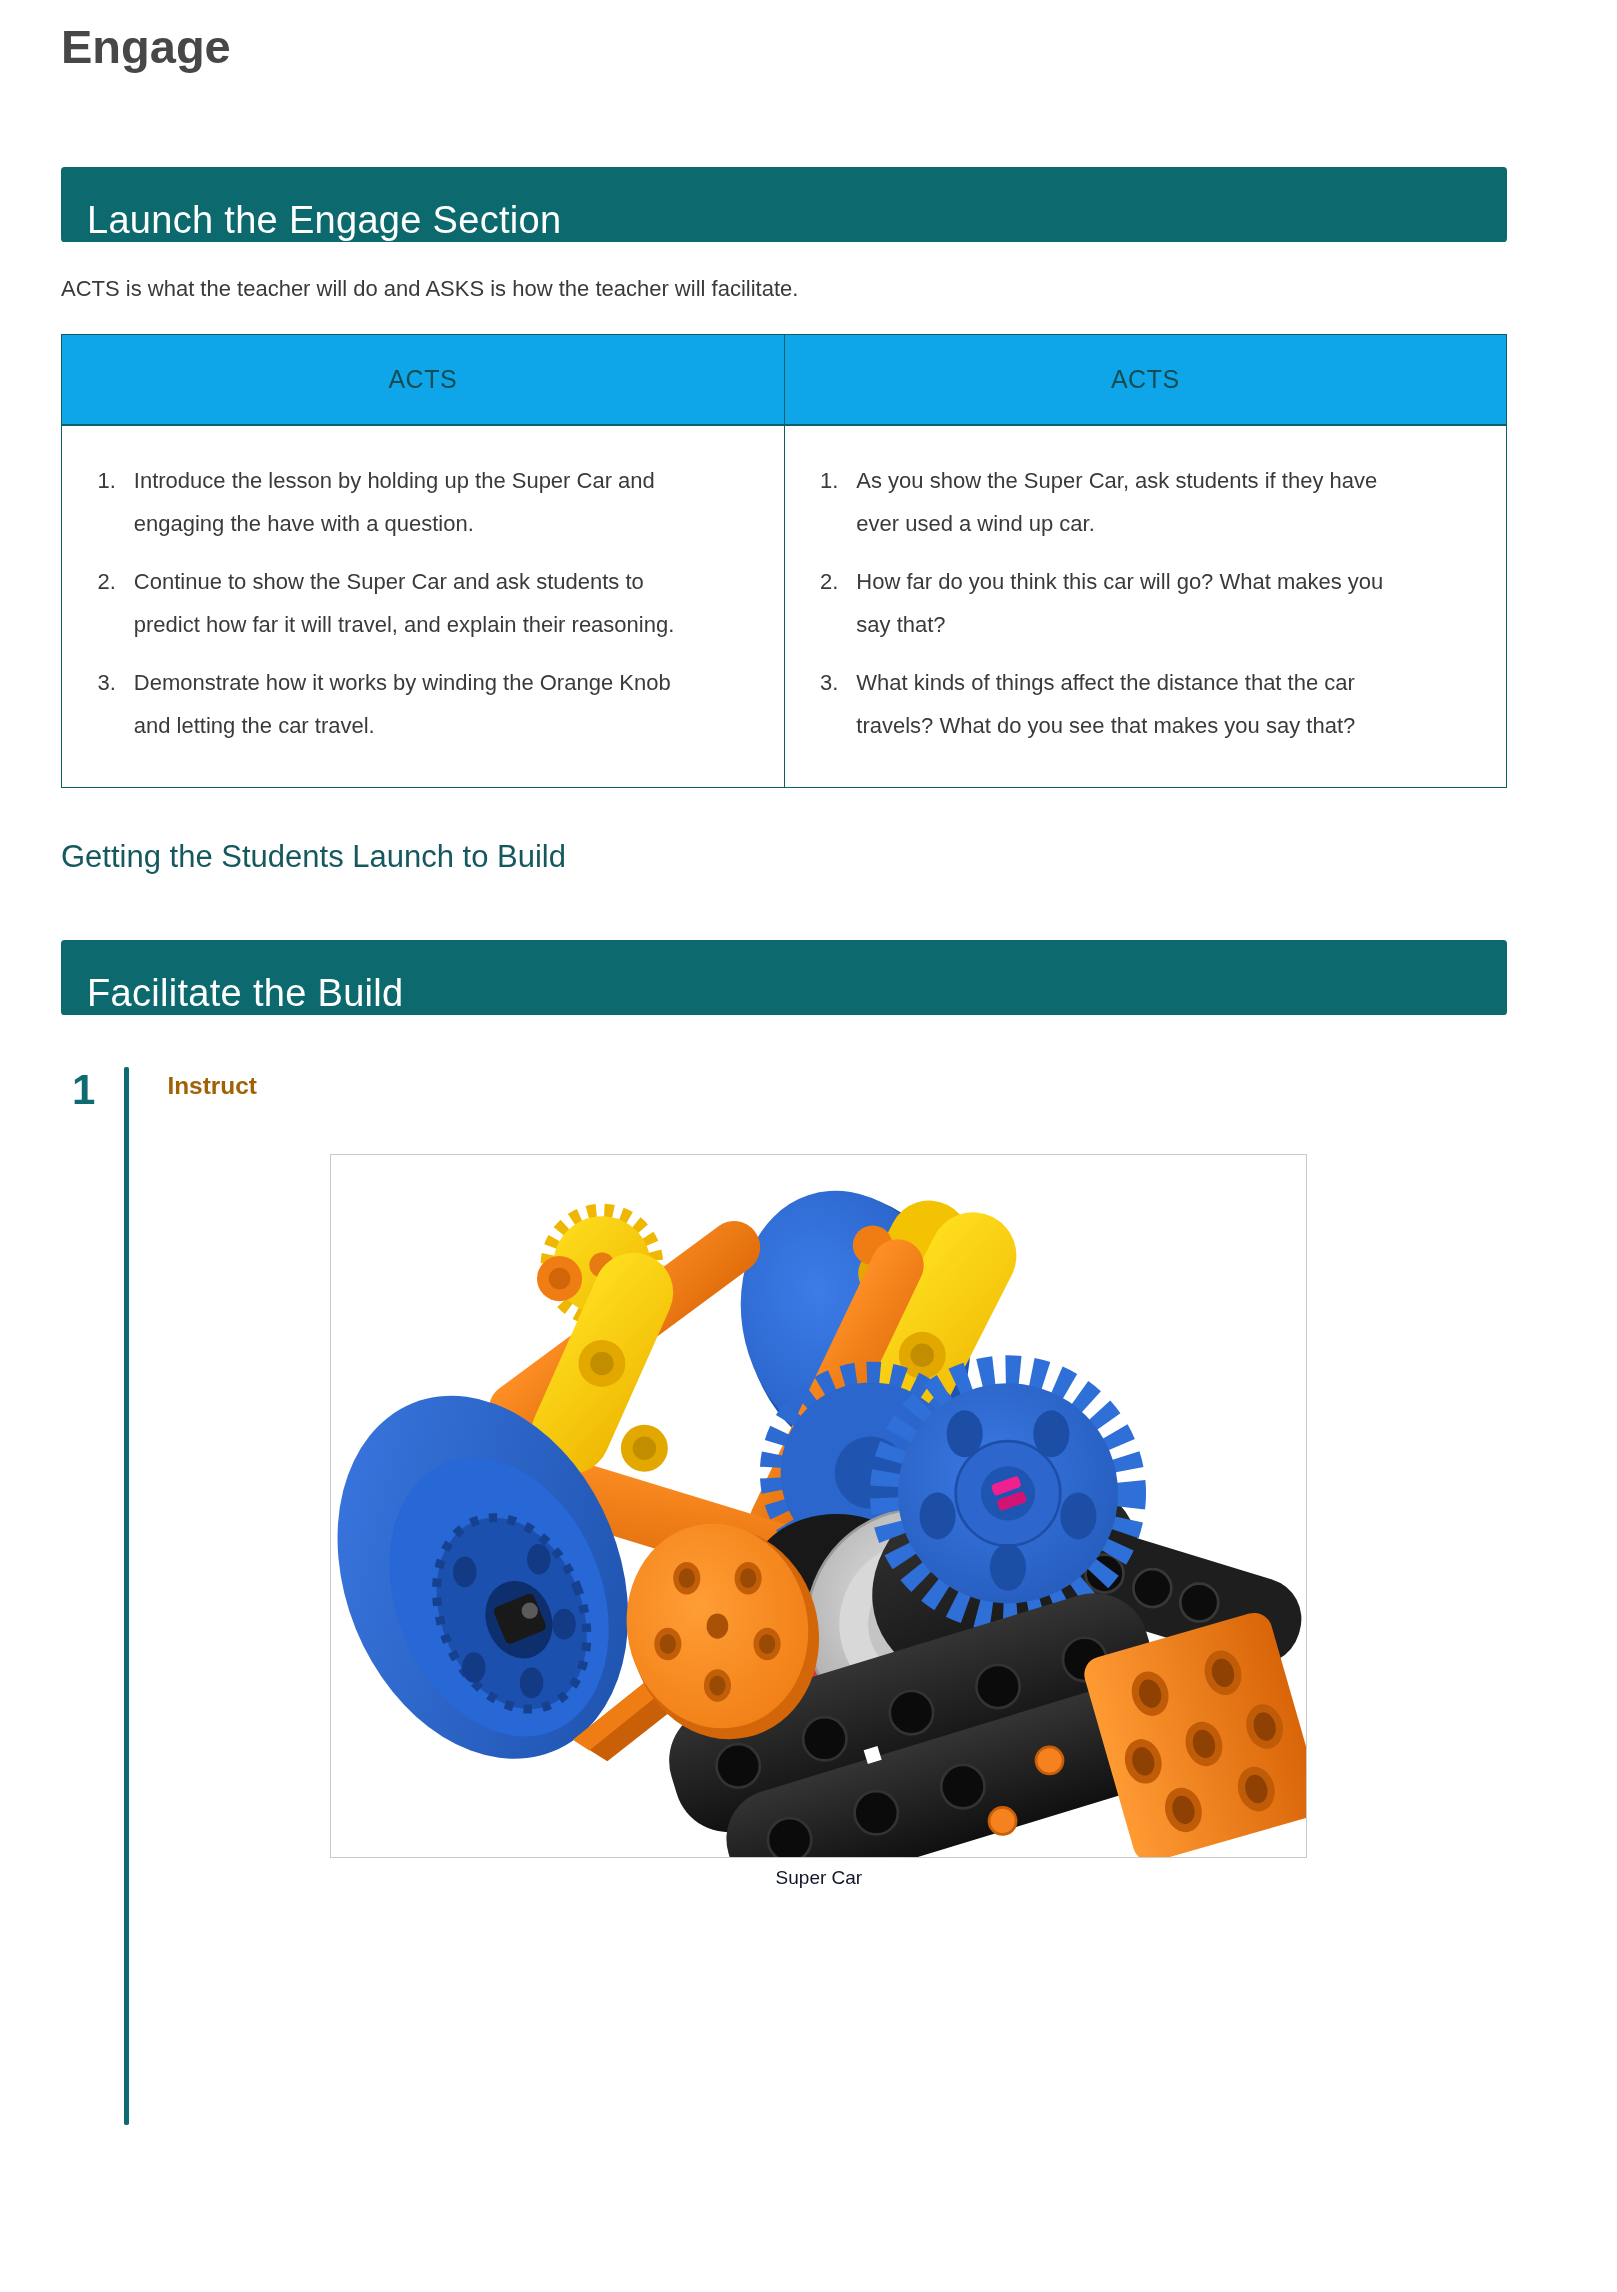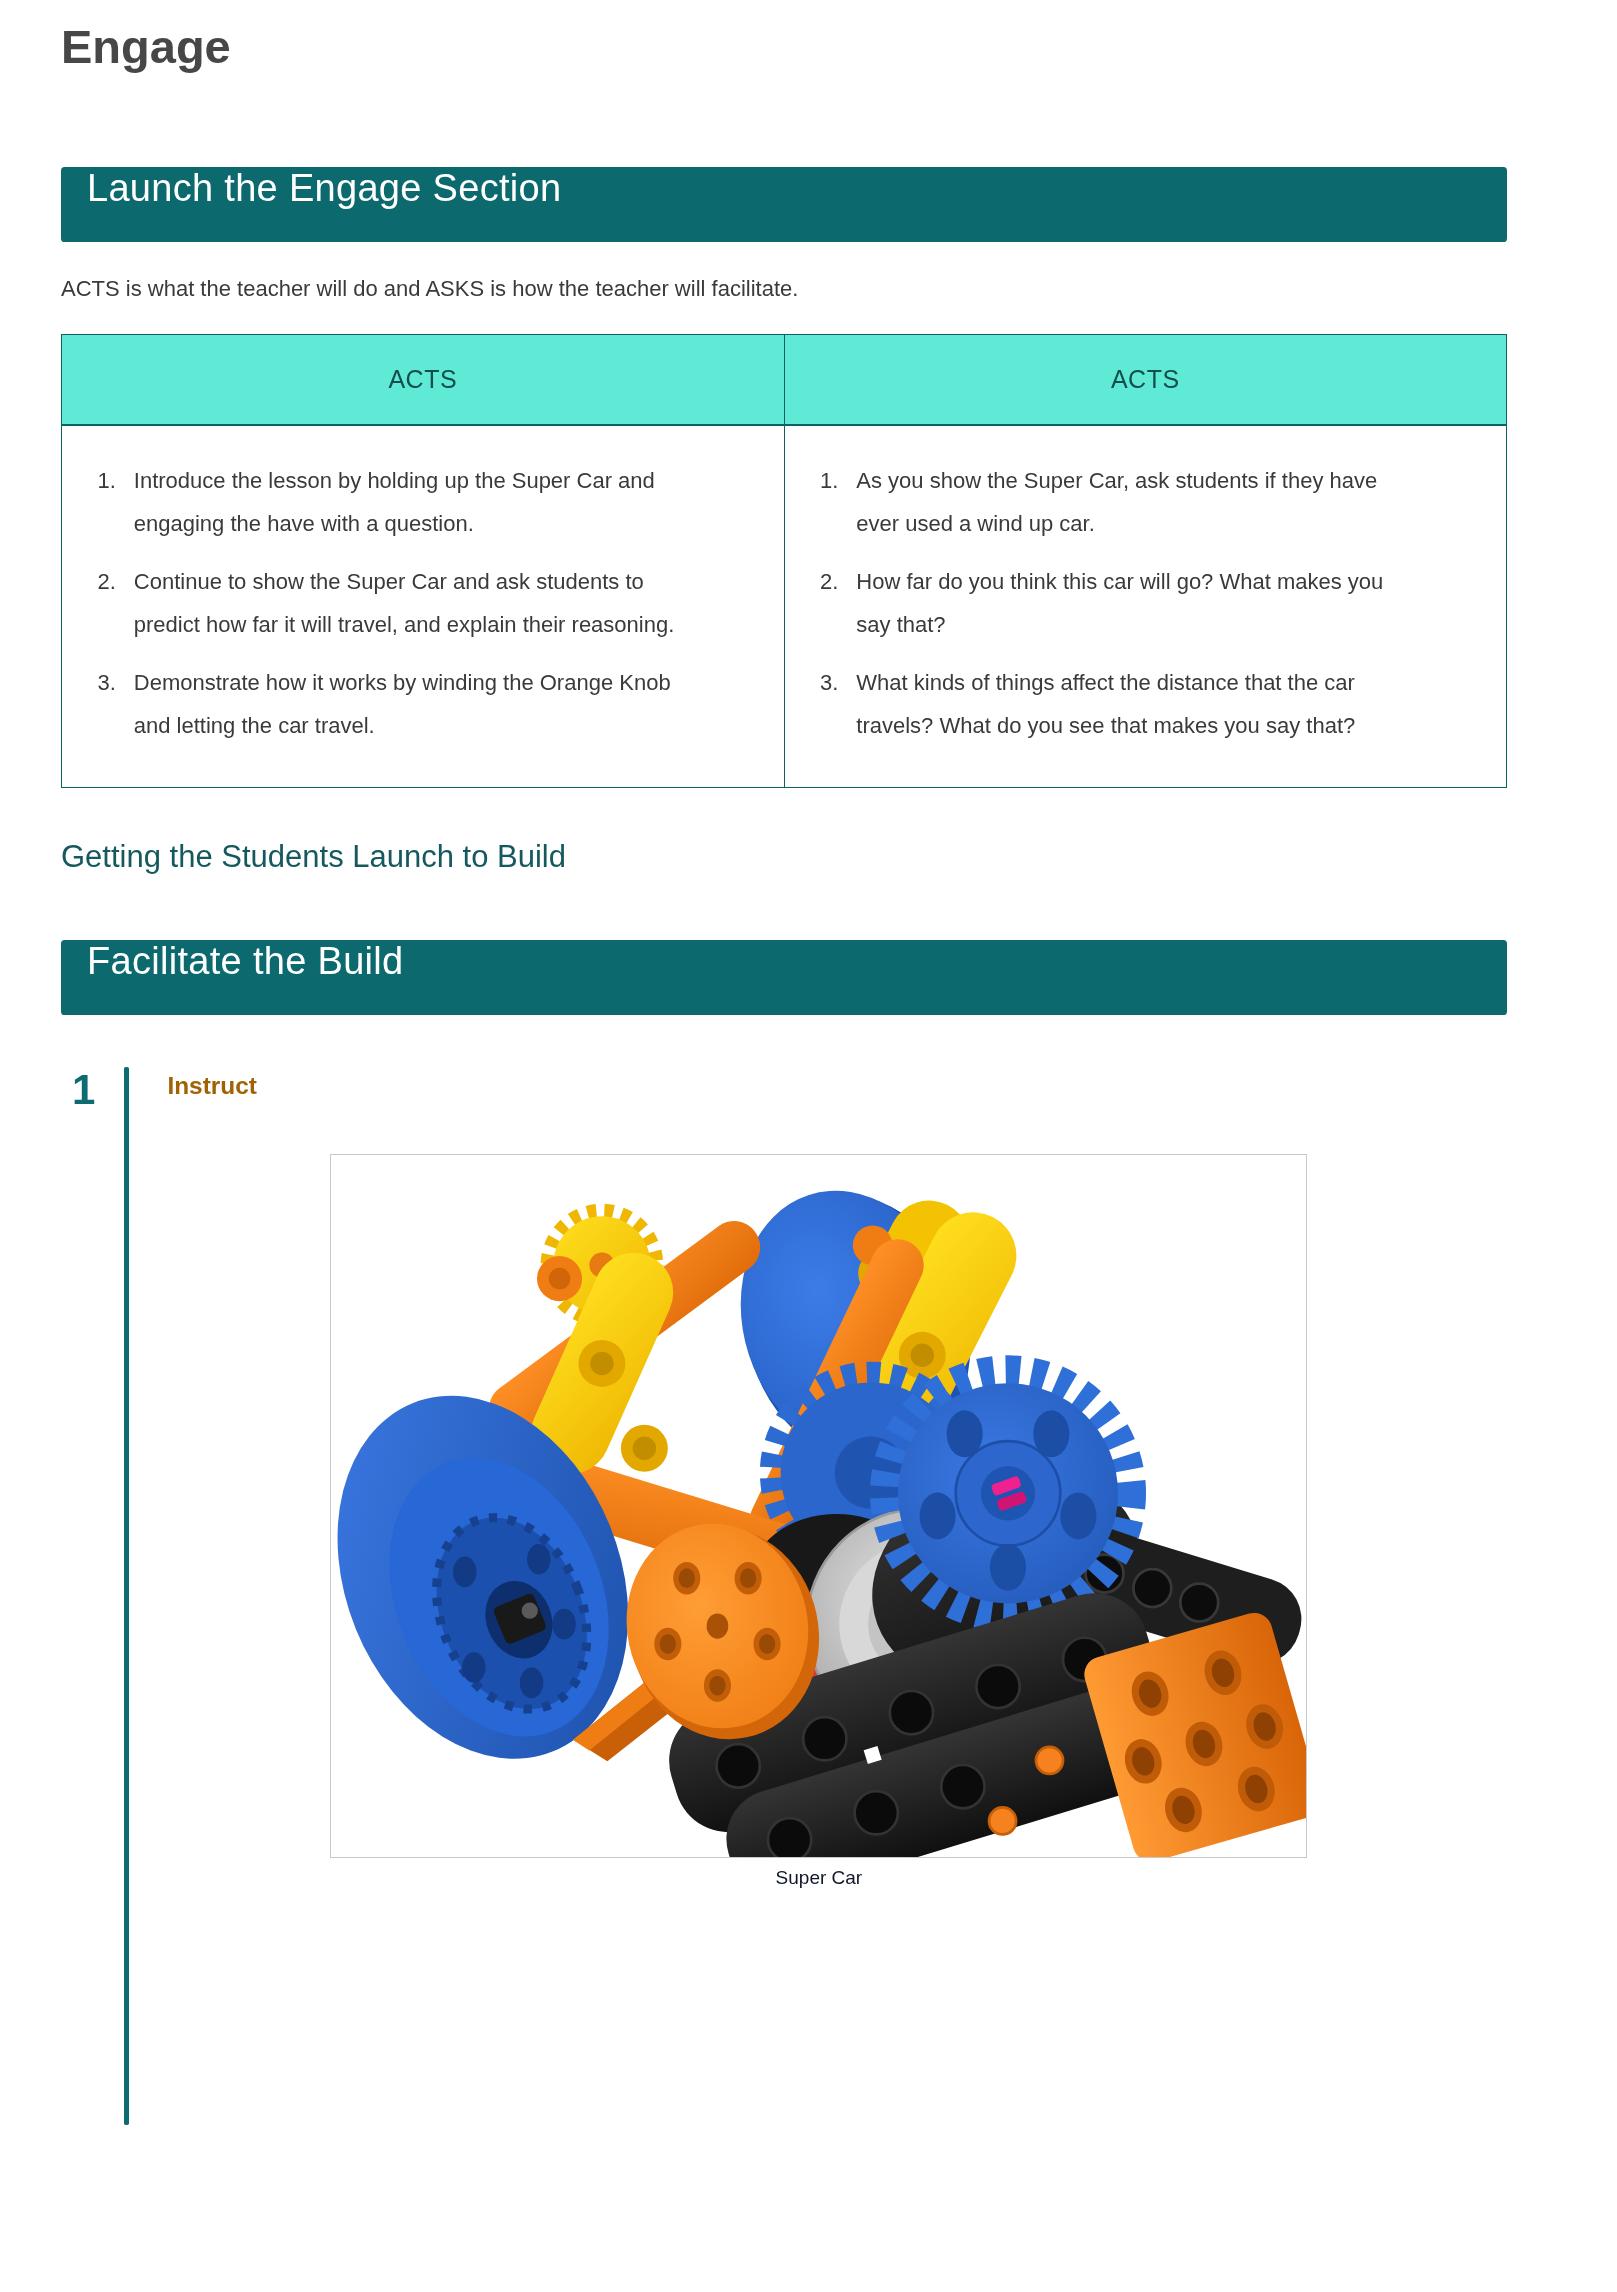--- a/index.html
+++ b/index.html
@@ -3,28 +3,28 @@
 <meta charset="utf-8">
 <style>
   html,body{margin:0;padding:0;background:#ffffff;}
   .page{width:1617px;height:2292px;background:#ffffff;position:relative;overflow:hidden;
         font-family:"Liberation Sans",sans-serif;color:#3a3a3a;}
   .content{padding:0 110px 0 61px;}
 
   h1.title{font-size:47px;font-weight:700;color:#474747;margin:20px 0 0 0;line-height:1.15;}
 
   .banner{margin-top:93px;height:75px;background:#0c6a6e;border-radius:3.6px;
-          display:flex;align-items:flex-start;padding-left:26px;box-sizing:border-box;}
+          display:flex;align-items:flex-end;padding-left:26px;box-sizing:border-box;}
   .banner .banner-text{color:#ffffff;font-size:38px;font-weight:400;letter-spacing:0.3px;}
   .banner.facilitate{margin-top:65px;}
 
   p.intro{font-size:22px;line-height:1.3;margin:33px 0 0 0;}
 
   table.aa{border-collapse:collapse;width:100%;margin-top:30px;}
-  table.aa th{background:#5eead4;height:87px;font-size:25px;font-weight:400;color:#124d52;
+  table.aa th{background:#0ea5e9;height:87px;font-size:25px;font-weight:400;color:#124d52;
               border:1.8px solid #0d6066;border-bottom:2.7px solid #0d6066;width:50%;letter-spacing:0.5px;text-align:center;}
   table.aa td{border:1.8px solid #0d6066;vertical-align:top;padding:34px 18px 23.5px 18px;width:50%;}
   table.aa ol{margin:0;padding:0 0 0 42px;font-size:22px;line-height:1.95;color:#3a3a3a;}
   table.aa li{padding-left:11.8px;margin-bottom:15.4px;max-width:556px;}
 
   h2.sub{font-size:31px;font-weight:400;color:#15595f;margin:50px 0 0 0;line-height:1.2;}
   p.ready{font-size:22px;line-height:2.3;margin:23.5px 0 0 0;max-width:1266px;}
 
   .step{display:flex;margin-top:52px;}
   .step-num{width:63px;box-sizing:border-box;padding:1.8px 0 0 11px;font-size:42px;font-weight:700;

